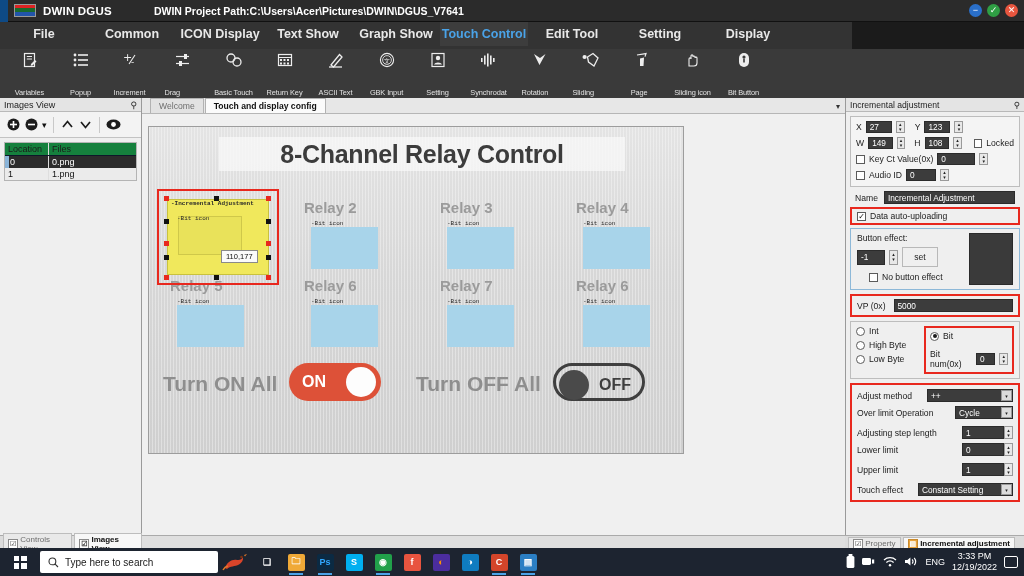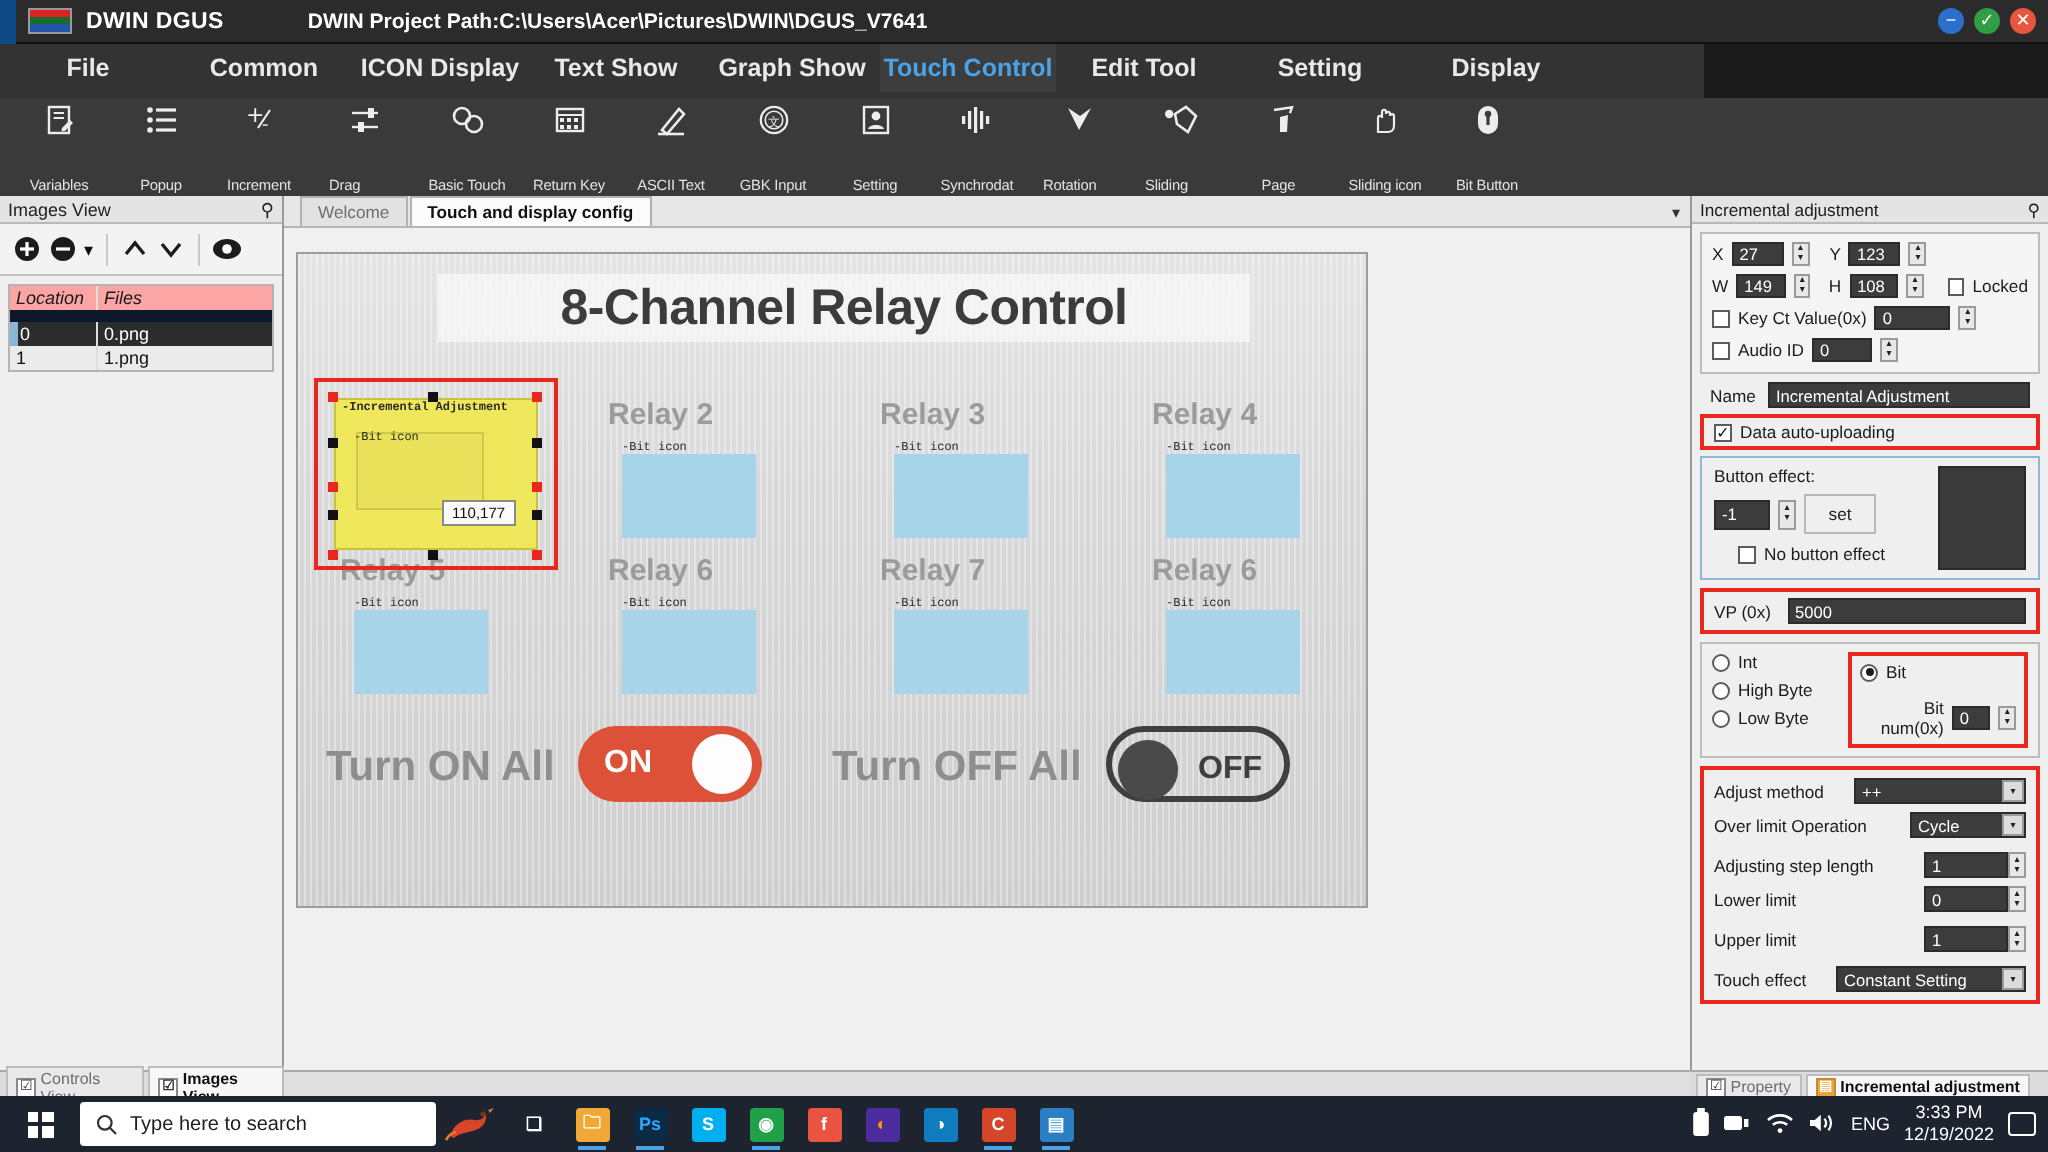--- a/index.html
+++ b/index.html
@@ -66,21 +66,21 @@
     display:flex;align-items:center;padding:0 4px;font-size:9px;color:#222;
   }
   .panel-hdr .pin{margin-left:auto;font-size:9px;}
   .img-toolbar{
     height:26px;background:#f3f3f3;border-bottom:1px solid #c3c3c3;
     display:flex;align-items:center;gap:3px;padding:0 6px;
   }
   .tb-ico{width:15px;height:15px;display:flex;align-items:center;justify-content:center;font-size:13px;color:#1c1c1c;}
   .tb-sep{width:1px;height:16px;background:#c9c9c9;margin:0 3px;}
   .files-tbl{margin:4px 4px 0 4px;border:1px solid #b4b4b4;background:#fff;font-size:9px;}
-  .files-hdr{display:flex;background:#fca5a5;border-bottom:6px solid #0f172a;font-style:italic;}
+  .files-hdr{display:flex;background:#15803d;border-bottom:1px solid #0f172a;}
   .files-hdr div{padding:1px 3px;color:#1b1b1b;}
   .col-loc{width:44px;border-right:1px solid #dedede;}
   .col-file{flex:1;}
   .files-row{display:flex;}
   .files-row div{padding:1px 3px;}
   .files-row.sel{background:#2c2c2c;color:#fff;}
   .files-row.sel .col-loc{border-left:4px solid #8ab4d8;padding-left:1px;}
   .files-row.alt{background:#ebebeb;color:#111;}
 
   
@@ -648,21 +648,21 @@
         <span class="lbl">Low Byte</span>
       </div>
     </div>
     <div class="redbox" style="flex:1;padding:3px 4px;">
       <div class="row">
         <span class="rd on">
             <i></i>
           </span>
         <span class="lbl">Bit</span>
       </div>
-      <div class="row" style="margin-bottom:0;margin-top:8px;text-align:right;">
+      <div class="row" style="margin-bottom:0;margin-top:8px;">
         <span class="lbl">Bit num(0x)</span>
         <span class="fld" style="width:20px;">0</span>
         <span class="spin">▴<br>▾</span>
       </div>
     </div>
   </div>
 
   <div class="redbox" style="margin:4px 4px 0;padding:4px 5px;">
     <div class="row" style="justify-content:space-between;">
       <span class="lbl">Adjust method</span>

